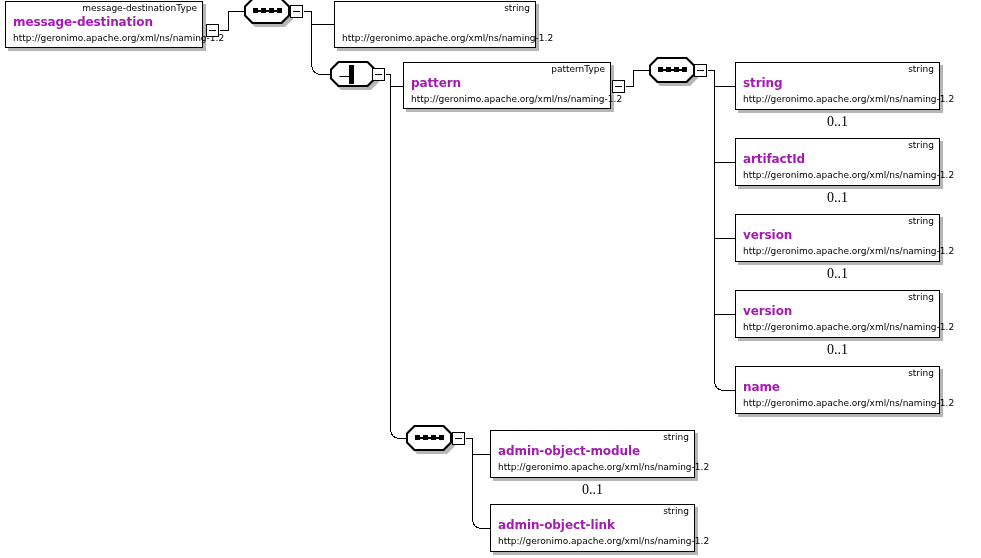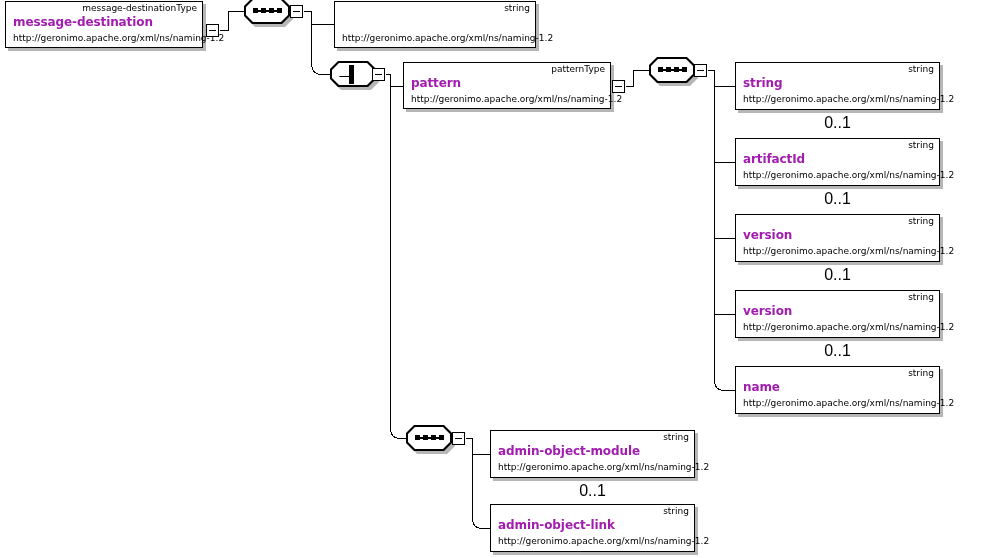--- a/index.html
+++ b/index.html
@@ -67,23 +67,23 @@
     font-size: 9px;
     color: #000000;
     font-family: "DejaVu Sans", sans-serif;
     line-height: 11px;
     white-space: nowrap;
   }
 
   
   .card {
     position: absolute;
-    font-size: 16px;
+    font-size: 14px;
     color: #000000;
-    font-family: Liberation Sans, sans-serif;
+    font-family: Liberation Serif, serif;
     text-align: center;
     white-space: nowrap;
     z-index: 5;
   }
 
   
   .expander {
     position: absolute;
     width: 13px;
     height: 13px;

